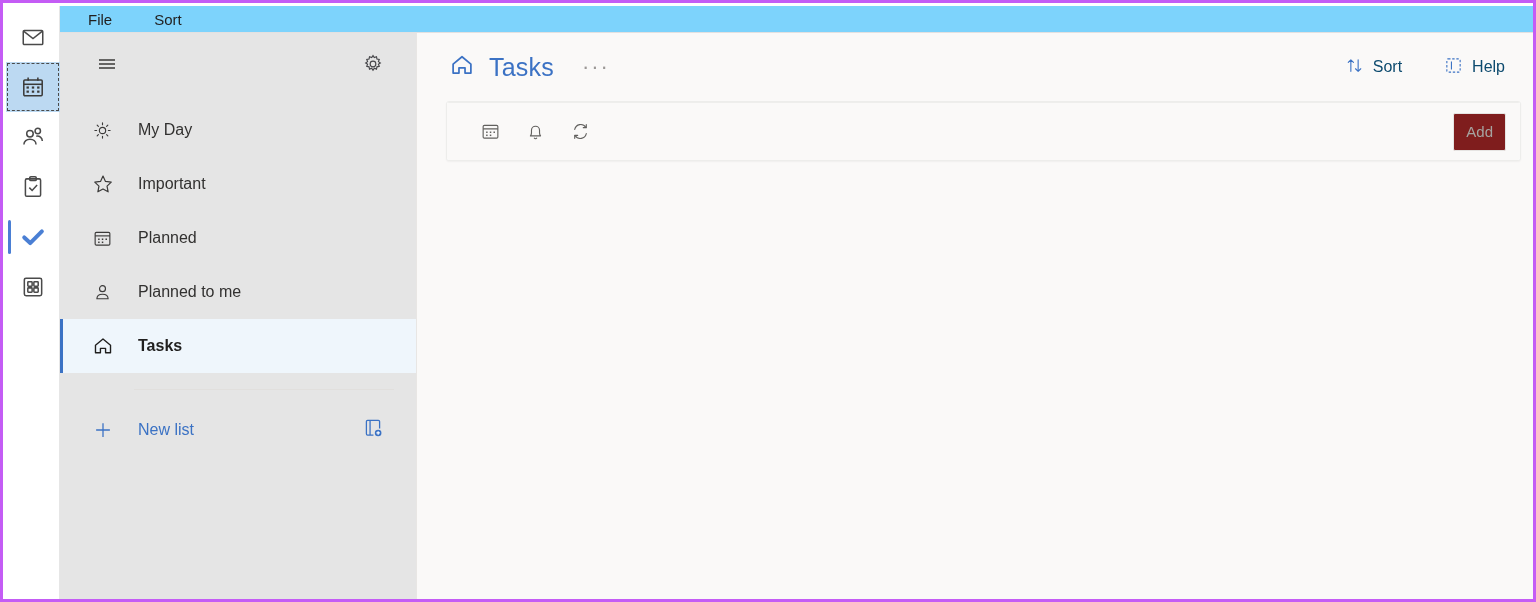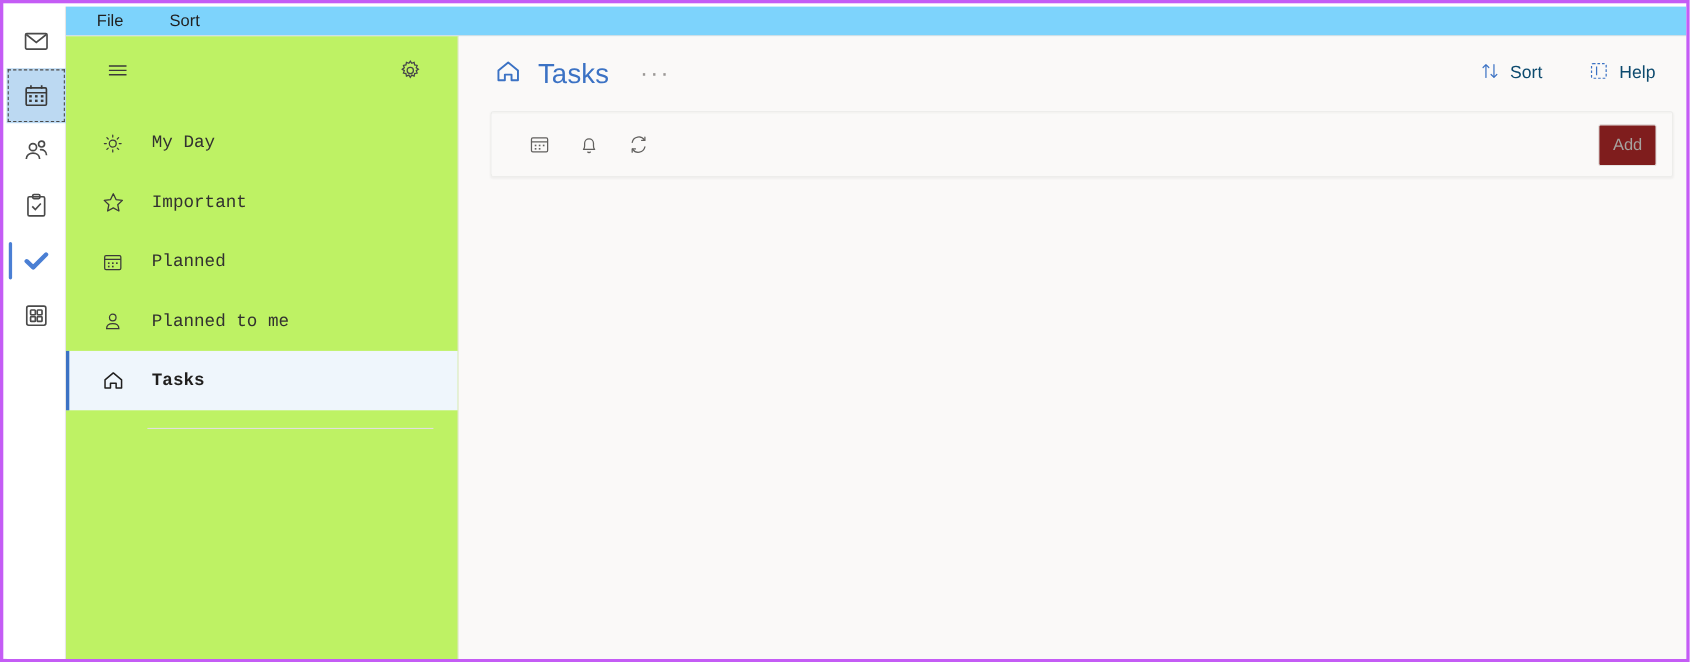--- a/index.html
+++ b/index.html
@@ -75,24 +75,23 @@
     padding: 2px 10px;
     margin-right: 22px;
     cursor: default;
   }
   
   .sidebar {
     position: absolute;
     left: 57px; top: 30px;
     width: 357px;
     height: 569px;
-    background: #bef264;
+    background: #e5e5e5;
     border-right: 1px solid #e8e6e4;
     box-sizing: border-box;
-    font-family: Liberation Mono, monospace;
   }
   .sidebar-top {
     height: 66px;
     display: flex;
     align-items: center;
     justify-content: space-between;
     padding: 0 28px 0 32px;
     box-sizing: border-box;
   }
   .icon-btn {
@@ -402,20 +401,38 @@
           <svg width="22" height="22" viewBox="0 0 24 24" fill="none" stroke="#201f1e" stroke-width="1.5" stroke-linejoin="round">
             <path d="M3.8 11.2 L12 4.4 L20.2 11.2 V19.4 H14.8 V14.6 H9.2 V19.4 H3.8 Z"></path>
           </svg>
         </span>
         <span class="nav-label">Tasks</span>
       </div>
     </div>
 
     <div class="sidebar-divider"></div>
 
+    <div class="new-list-row">
+      <span class="nl-icon">
+        <svg width="22" height="22" viewBox="0 0 24 24" fill="none" stroke="#3b72c4" stroke-width="1.4">
+          <path d="M12 4.5 V19.5 M4.5 12 H19.5"></path>
+        </svg>
+      </span>
+      <span class="nl-label">New list</span>
+      <span class="icon-btn">
+        <span>
+          <svg width="22" height="22" viewBox="0 0 24 24" fill="none" stroke="#3b72c4" stroke-width="1.4">
+            <path d="M19.2 12.6 V5 c0-0.7-0.6-1.3-1.3-1.3 H6.1 C5.4 3.7 4.8 4.3 4.8 5 v13.4 c0 0.7 0.6 1.3 1.3 1.3 h6.4"></path>
+            <path d="M8.8 3.9 V19.6"></path>
+            <circle cx="17.6" cy="17.4" r="3.6" fill="#3b72c4" stroke="none"></circle>
+            <path d="M17.6 15.5 V19.3 M15.7 17.4 H19.5" stroke="#ffffff" stroke-width="1.3"></path>
+          </svg>
+        </span>
+      </span>
+    </div>
   </div>
 
   <div class="content">
 
     <div class="content-header">
       <div class="title-group">
         <span>
           <svg width="26" height="26" viewBox="0 0 24 24" fill="none" stroke="#3b72c4" stroke-width="1.6" stroke-linejoin="round">
             <path d="M3.8 11.2 L12 4.4 L20.2 11.2 V19.4 H14.8 V14.6 H9.2 V19.4 H3.8 Z"></path>
           </svg>

